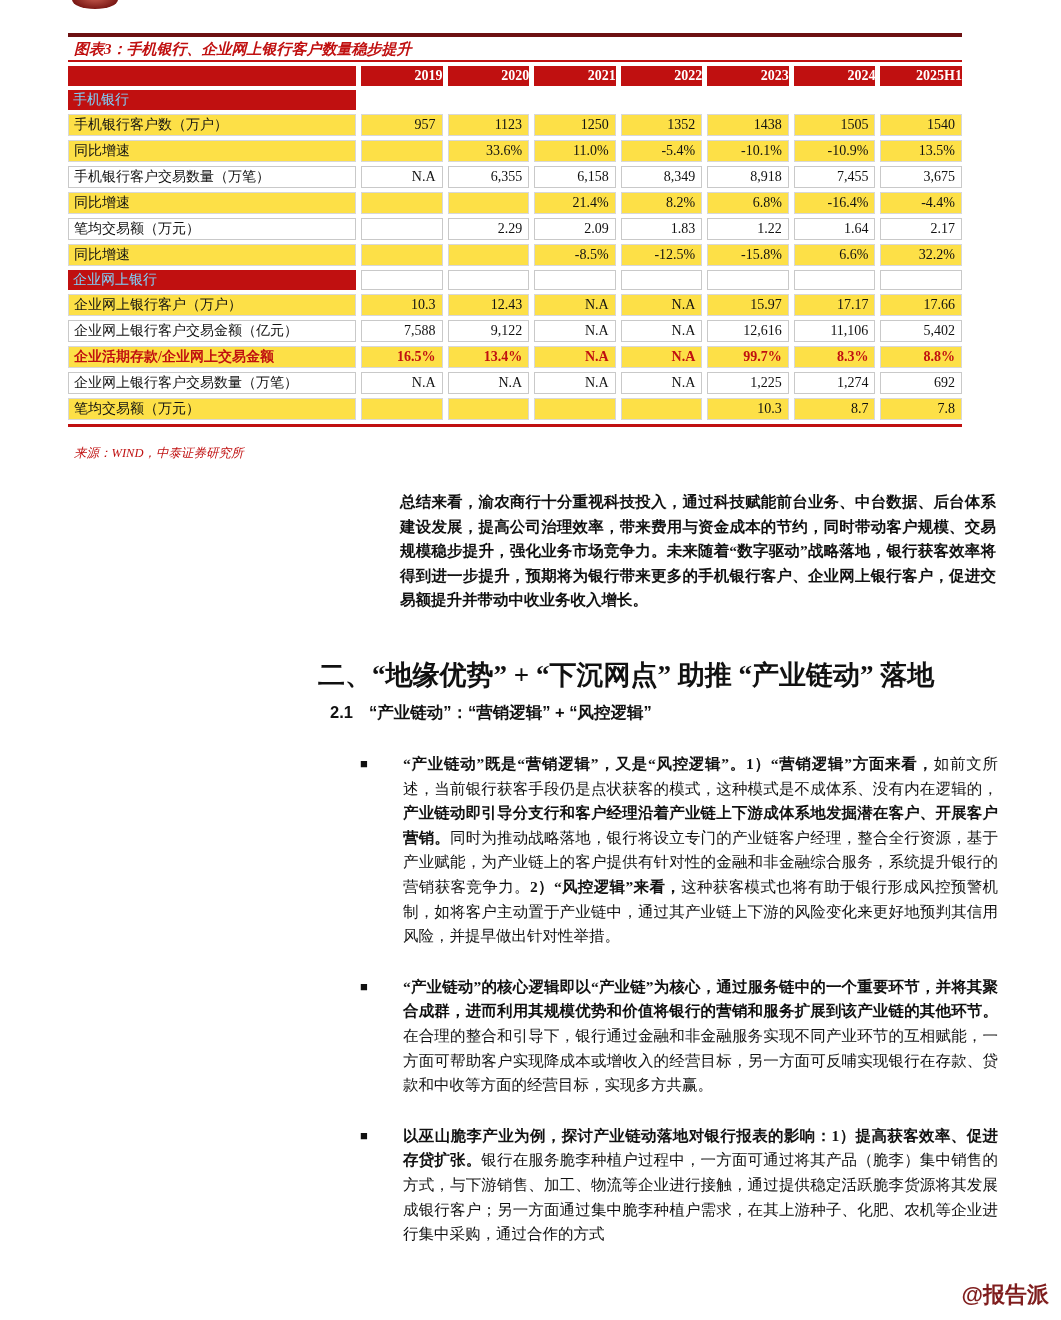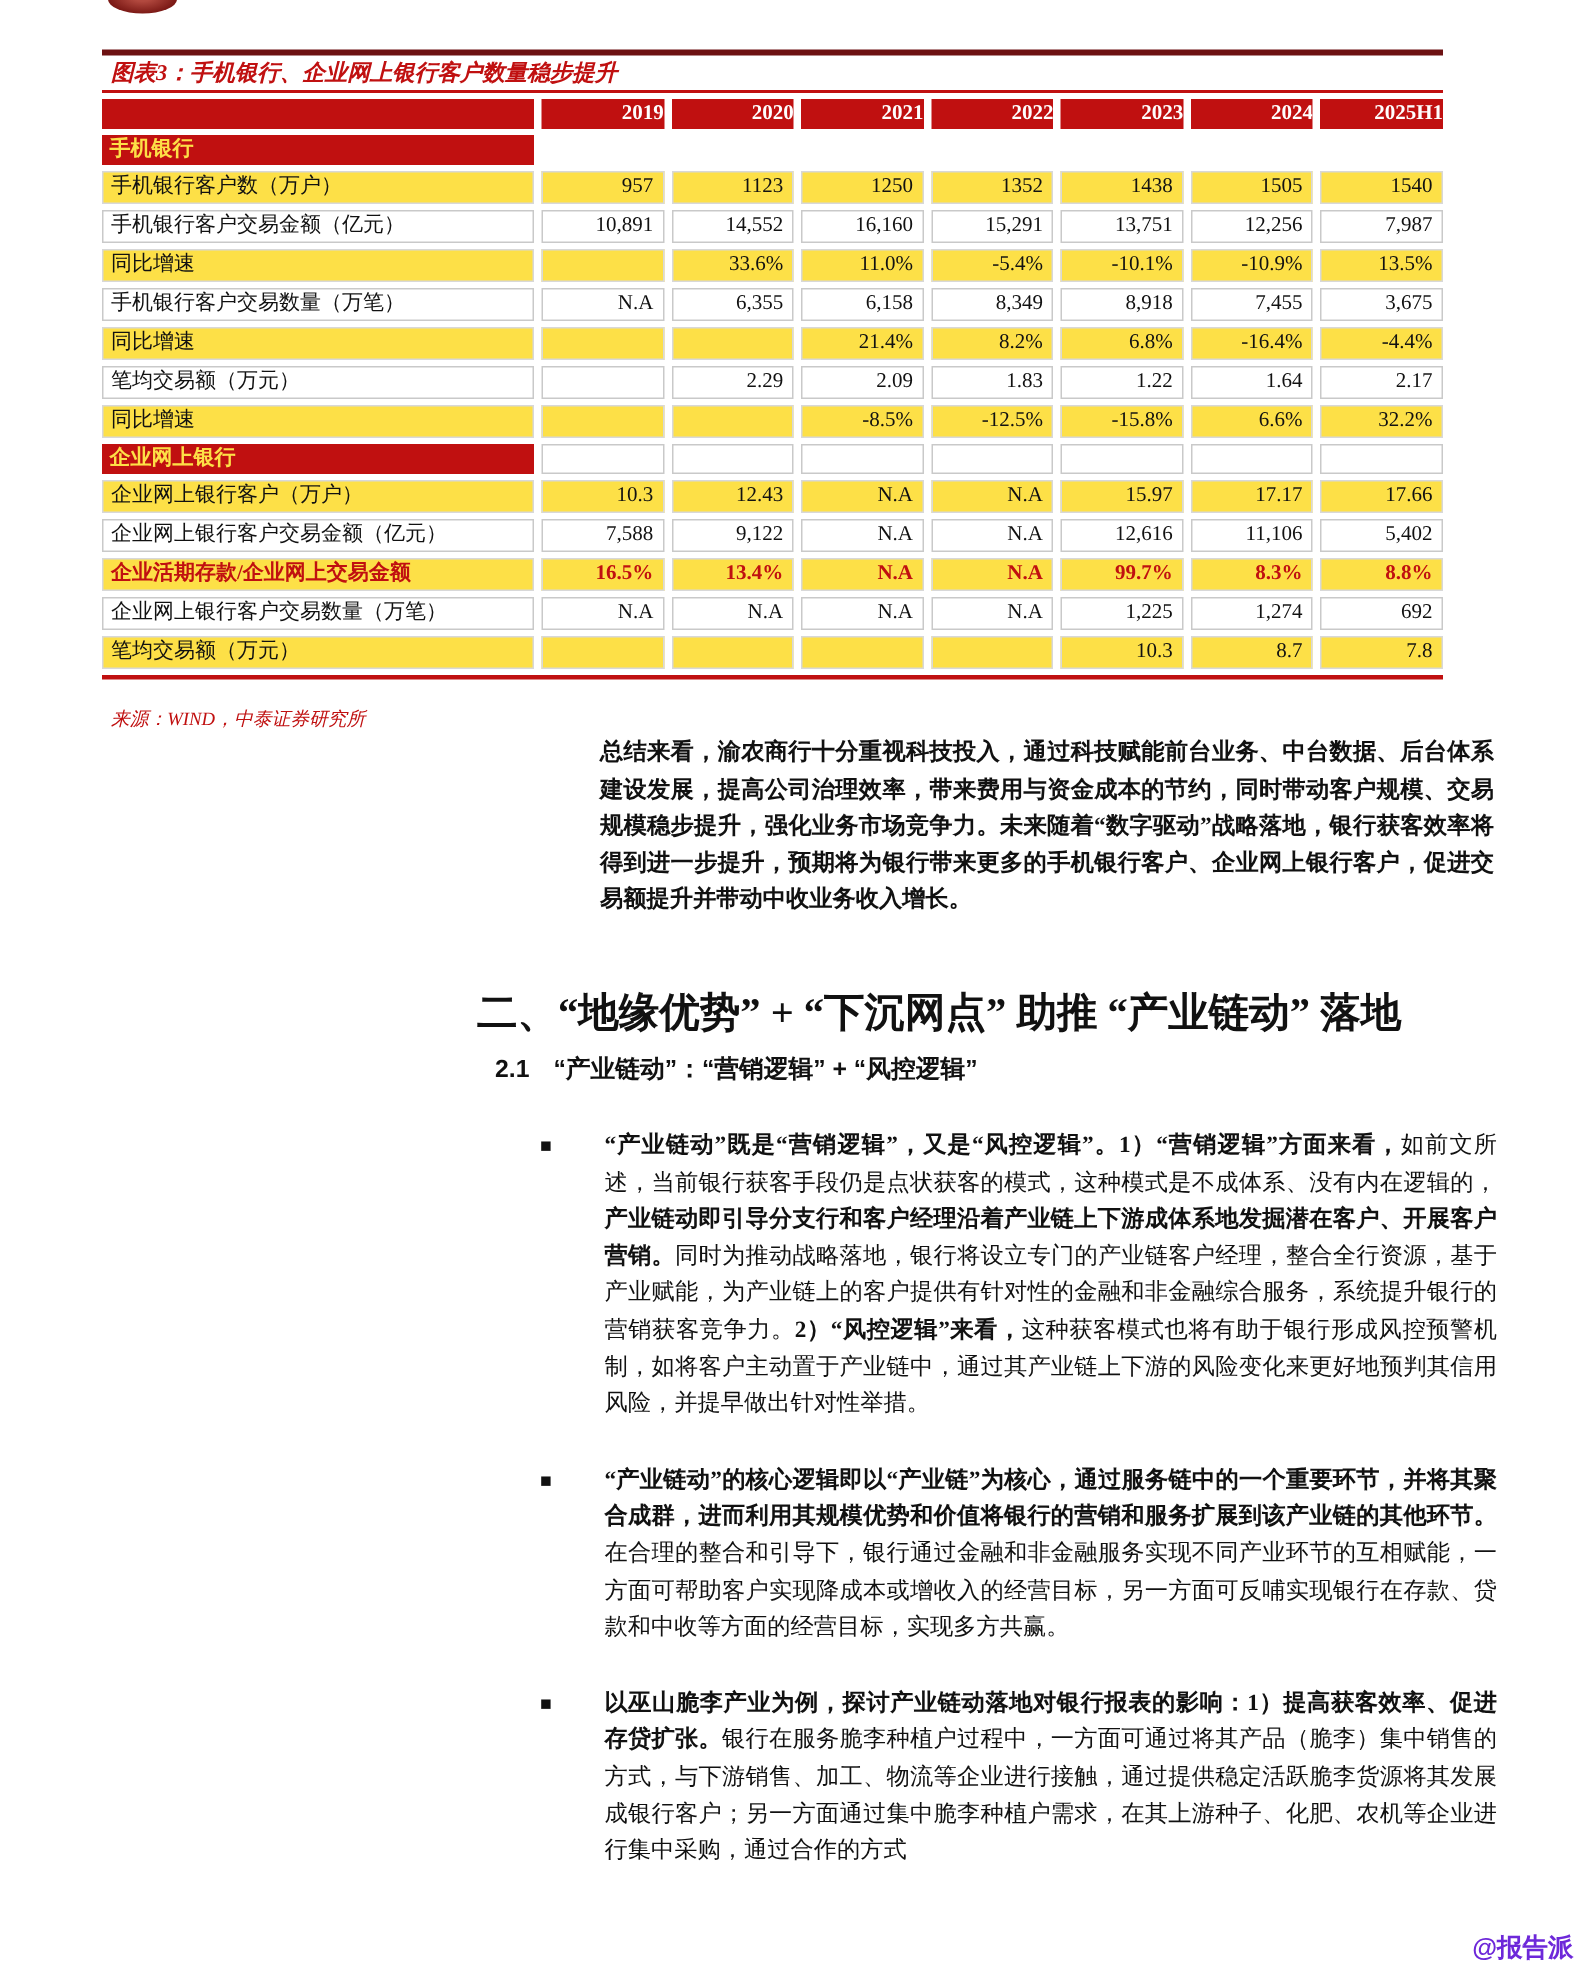--- a/index.html
+++ b/index.html
@@ -21,38 +21,38 @@
   .rule-mid{height:2px;background:var(--red);}
   .rule-bot{height:3px;background:var(--red);}
   table.fig-table{border-collapse:separate;border-spacing:5px 4px;table-layout:fixed;
     width:904px;margin-left:-5px;}
   table.fig-table td{height:20px;line-height:20px;font-size:14px;overflow:hidden;white-space:nowrap;}
   td.hdr{background:var(--red);color:#fff;font-weight:700;text-align:right;font-size:14.5px;}
   td.lbl{padding:0 5px;text-align:left;}
   td.val{padding:0 6px;text-align:right;}
   tr.row-gray td.lbl, tr.row-gray td.val{background:#fde047;border:1px solid #d8d8d8;}
   tr.row-white td.lbl, tr.row-white td.val{background:#fff;border:1px solid #c9c9c9;}
-  tr.sec td.lbl{background:var(--red);color:#fde047;font-weight:700;border:none;}
+  tr.sec td.lbl{background:var(--red);color:#7dd3fc;font-weight:400;border:none;}
   tr.sec-plain td.val{background:transparent;border:none;}
   tr.sec-boxed td.val{background:#fff;border:1px solid #c9c9c9;}
   tr.row-red td.lbl, tr.row-red td.val{color:var(--red);font-weight:700;}
   .source{color:var(--red);font-size:12.5px;padding:18px 0 0 6px;font-style:italic;}
   
   .summary{position:absolute;left:400px;top:490px;width:596px;font-weight:700;
     font-size:15.5px;line-height:24.6px;text-align:justify;}
   .h2{position:absolute;left:318px;top:657px;font-size:27px;font-weight:700;white-space:nowrap;}
   .h3{position:absolute;left:330px;top:702px;font-size:16.5px;font-weight:700;white-space:nowrap;
     font-family:"Liberation Sans",sans-serif;}
   .h3 .h3num{margin-right:16px;}
   .bullets{position:absolute;left:360px;top:752px;width:638px;}
   .bullet{display:flex;margin-bottom:26px;}
   .bullet .marker{width:13px;font-size:13px;line-height:24.6px;margin-right:30px;flex:none;}
   .bullet .btext{flex:1;font-size:15.5px;line-height:24.6px;text-align:justify;}
   .btext .b{font-weight:700;}
-  .watermark{position:absolute;right:12px;bottom:10px;color:#6d28d9;font-size:17px;
+  .watermark{position:absolute;right:12px;bottom:10px;color:#7f1d1d;font-size:22px;
     font-weight:700;font-family:"Liberation Sans",sans-serif;}
 </style>
 </head>
 <body>
 
 <div class="logo-partial"></div>
 
 <div class="fig">
   <div class="rule-top"></div>
   <div class="fig-title">图表3：手机银行、企业网上银行客户数量稳步提升</div>
@@ -93,30 +93,20 @@
         </tr>
         <tr class="row-gray">
           <td class="lbl">手机银行客户数（万户）</td>
           <td class="val">957</td>
           <td class="val">1123</td>
           <td class="val">1250</td>
           <td class="val">1352</td>
           <td class="val">1438</td>
           <td class="val">1505</td>
           <td class="val">1540</td>
-        </tr>
-        <tr class="row-white">
-          <td class="lbl">手机银行客户交易金额（亿元）</td>
-          <td class="val">10,891</td>
-          <td class="val">14,552</td>
-          <td class="val">16,160</td>
-          <td class="val">15,291</td>
-          <td class="val">13,751</td>
-          <td class="val">12,256</td>
-          <td class="val">7,987</td>
         </tr>
         <tr class="row-gray">
           <td class="lbl">同比增速</td>
           <td class="val"></td>
           <td class="val">33.6%</td>
           <td class="val">11.0%</td>
           <td class="val">-5.4%</td>
           <td class="val">-10.1%</td>
           <td class="val">-10.9%</td>
           <td class="val">13.5%</td>

